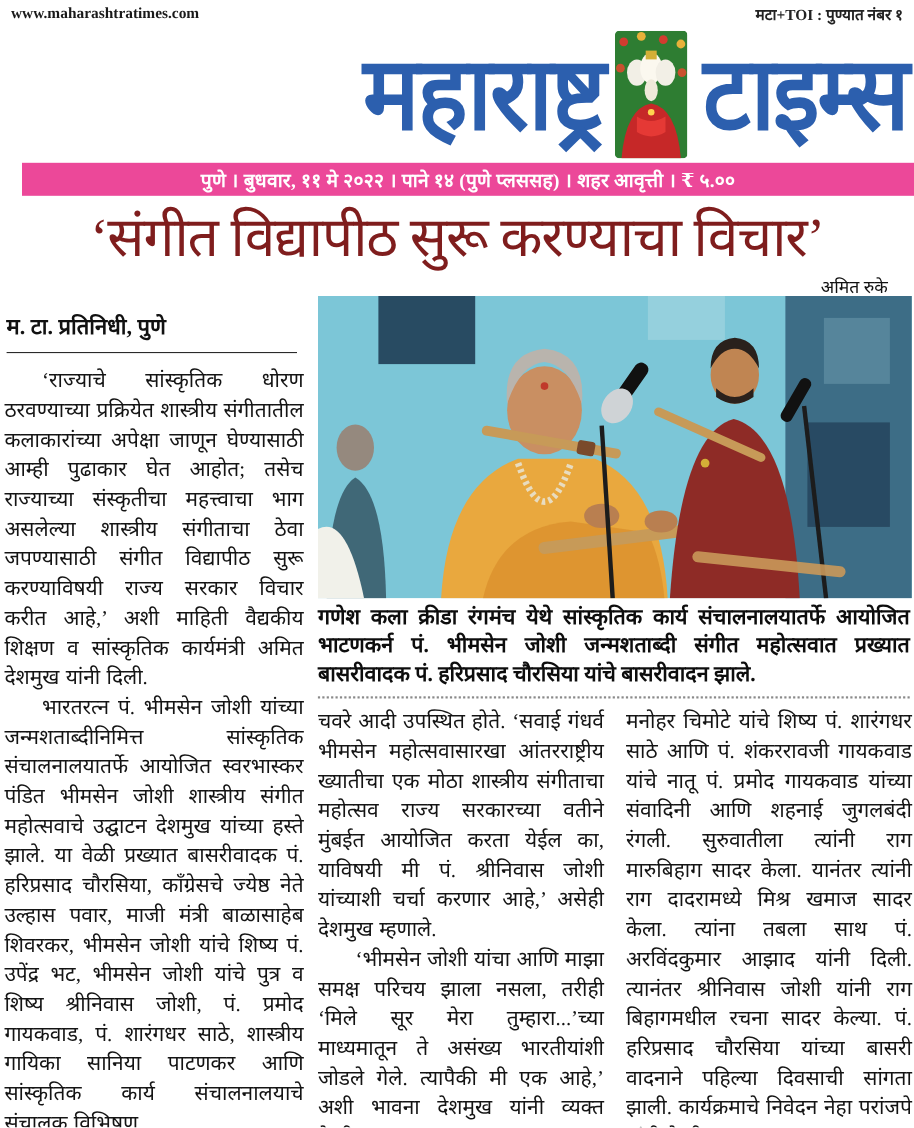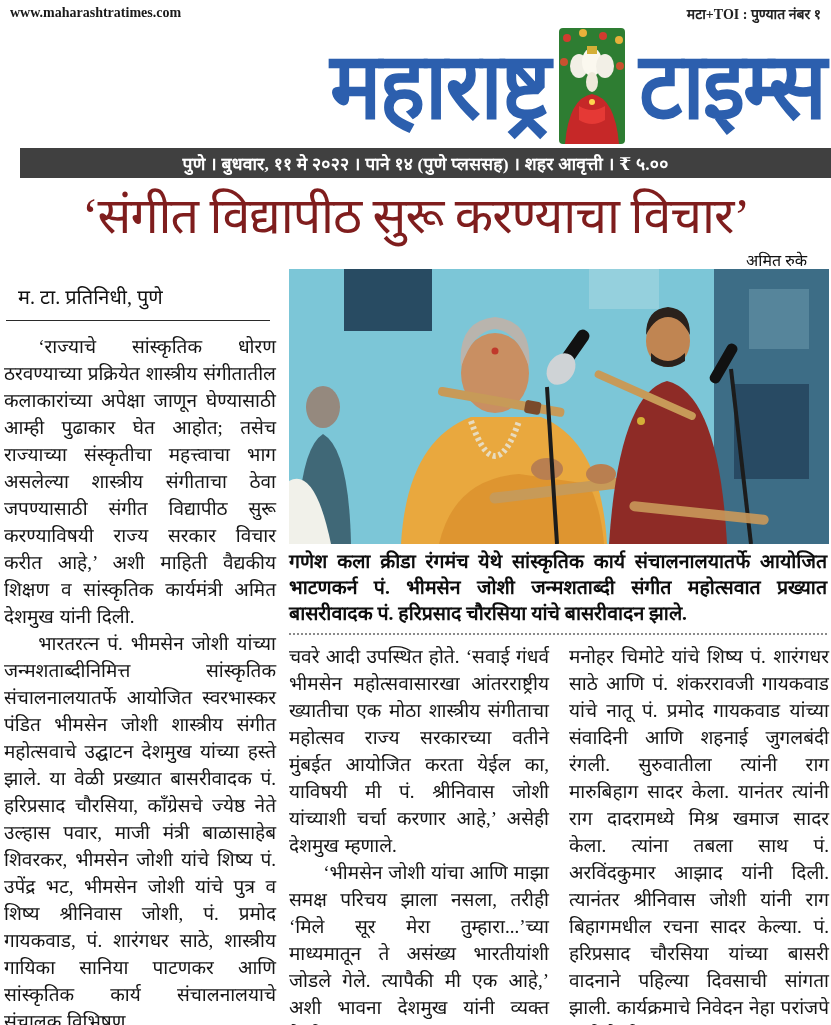--- a/index.html
+++ b/index.html
@@ -28,35 +28,35 @@
     font-weight:800; color:#2c5fae; font-size:86px; line-height:110px;
     letter-spacing:-2px; transform:scaleY(1.08); white-space:nowrap;
   }
   .mast-left{ margin-left:6px; }
   .mast-right{ margin-left:10px; }
   .deity{ width:66px; height:116px; margin:0 4px 0 10px; border-radius:4px; overflow:hidden; flex:0 0 auto; }
   
   .badge{ position:absolute; top:82px; right:2px; width:88px; height:112px; z-index:5; }
   
   .dateline{
-    position:relative; height:30px; background:#404040; color:#fff;
+    position:relative; height:30px; background:#ec4899; color:#fff;
     display:flex; align-items:center; justify-content:center;
     font-weight:bold; font-size:17.5px; letter-spacing:.2px; z-index:1;margin-left:20px;
   }
   
   .headline{
     font-size:50px; line-height:62px; font-weight:400; color:#7f1d1d;
     text-align:center; letter-spacing:-1px; margin:7px 2px 0 2px;
     font-family:"Liberation Serif","DejaVu Serif",serif; white-space:nowrap;
   }
   .credit{ text-align:right; font-size:16px; padding-right:24px; margin-top:2px; height:20px; }
   
   .body-grid{ display:flex; padding:0 4px; gap:13px; margin-top:0; }
   .col1{ width:272px; flex:0 0 272px; padding-top:14px; }
-  .byline{ font-weight:normal; font-size:20px; margin-left:14px; }
+  .byline{ font-weight:bold; font-size:20px; margin-left:2px; }
   .byline-rule{ border:none; border-top:1.5px solid #2a2a2a; width:97%; margin:10px 0 12px 2px; }
   .para{
     font-size:19px; line-height:27px; text-align:justify; text-indent:1.8em;
     color:#141414; word-spacing:1px;
   }
   .para.cont{ text-indent:0; }
   .right-zone{ flex:1 1 auto; min-width:0; }
   .photo{ width:540px; height:275px; overflow:hidden; display:block; }
   .caption{
     font-weight:bold; font-size:19.5px; line-height:26px; text-align:justify;

